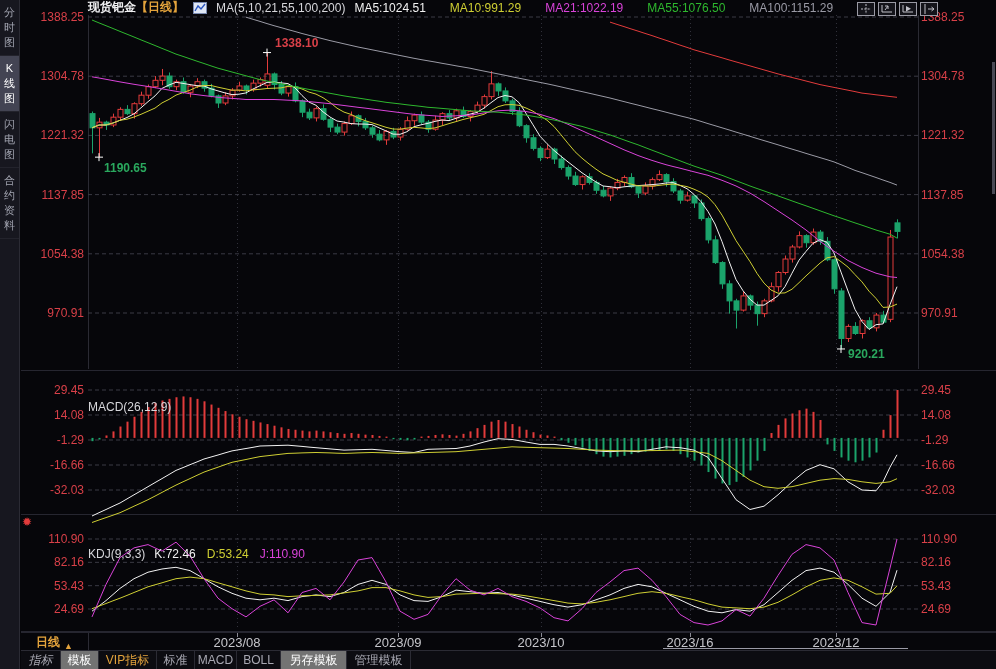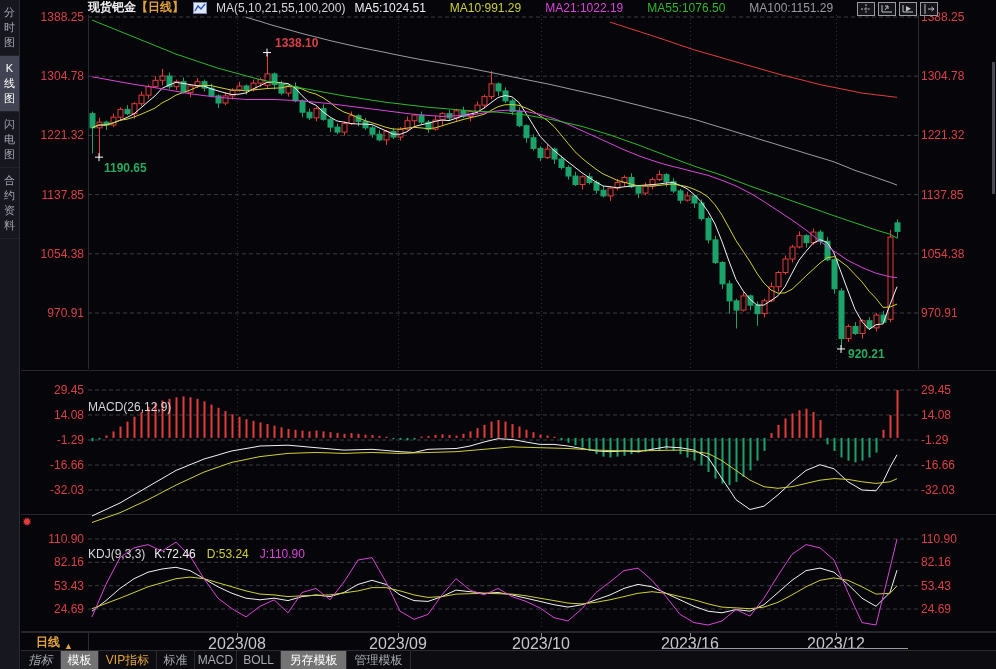--- a/index.html
+++ b/index.html
@@ -21,21 +21,21 @@
   .ind-hdr{position:absolute;display:flex;gap:9px;font-size:12px;white-space:nowrap;z-index:6;margin-top:28px;}
   
   .ylab{position:absolute;height:14px;line-height:14px;font-size:12px;color:#d84048;z-index:4;}
   .ylab.left{left:26px;width:58px;text-align:right;}
   .ylab.right{left:921px;width:70px;text-align:left;}
   
   .taxis{position:absolute;left:21px;top:632px;width:975px;height:18px;border-top:1px solid #262630;box-sizing:border-box;z-index:5;}
   .period-cell{position:absolute;left:0;top:0;width:68px;height:18px;border-right:1px solid #2b2b34;
     display:flex;align-items:flex-end;justify-content:center;gap:4px;color:#e3a33c;font-size:12px;font-weight:bold;cursor:pointer;box-sizing:border-box;}
   .period-cell .arr{font-size:9px;}
-  .mlab{position:absolute;top:2px;width:70px;text-align:center;font-size:16px;color:#c6c6cb;}
+  .mlab{position:absolute;top:2px;width:70px;text-align:center;font-size:13px;color:#c6c6cb;}
   .mtick{position:absolute;top:0;width:1px;height:4px;background:#8a8a94;}
   .tscroll{position:absolute;top:15px;height:1px;background:#9a9aa5;}
   
   .tabbar{position:absolute;left:21px;top:650px;width:975px;height:19px;background:#0c0c11;
     border-top:1px solid #2b2b34;display:flex;box-sizing:border-box;z-index:5;}
   .tab{height:100%;display:flex;align-items:center;justify-content:center;font-size:12px;color:#a8a8b2;
     border-right:1px solid #2b2b34;cursor:pointer;box-sizing:border-box;}
   .tab.selected{background:#737373;color:#ffffff;}
   .tab.accent{color:#e3a33c;}
   .kdj-ico{position:absolute;left:22px;top:515px;color:#e23b3b;font-size:12px;z-index:6;cursor:pointer;}

